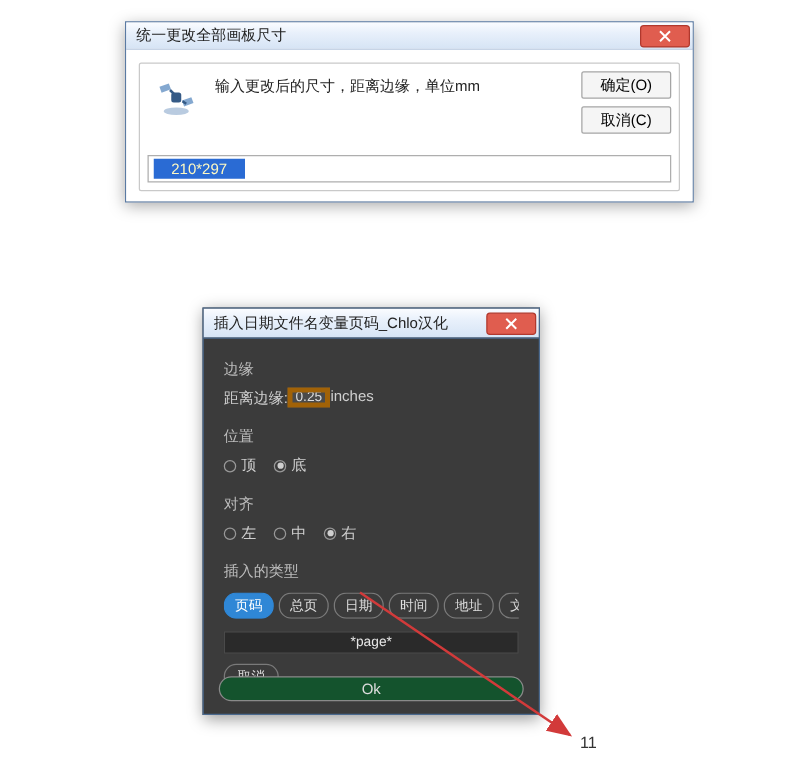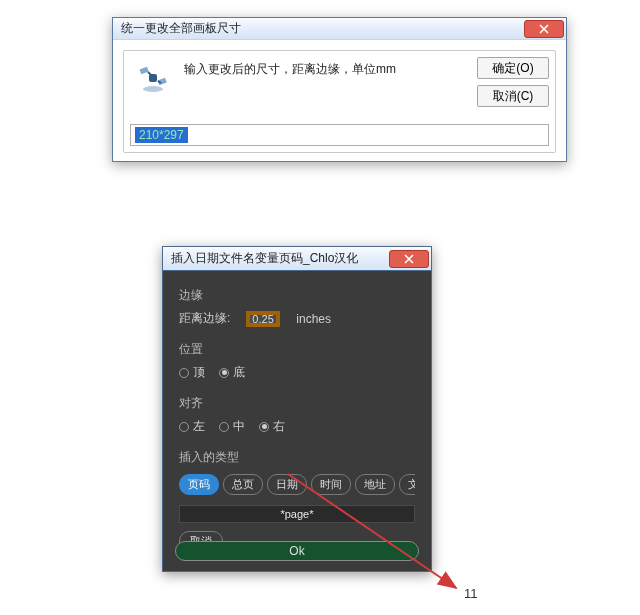--- a/index.html
+++ b/index.html
@@ -9,21 +9,21 @@
     height: 615px;
     background: #fff;
     font-family: "Microsoft YaHei", "SimSun", Arial, sans-serif;
     font-size: 12px;
     position: relative;
     overflow: hidden;
   }
   
   .win-dialog {
     position: absolute;
-    left: 112px; top: 17px;
+    left: 100px; top: 17px;
     width: 455px; height: 145px;
     background: #ececec;
     border: 1px solid #5a7aa3;
     box-shadow: 0 3px 12px rgba(0,0,0,0.35);
   }
   .win-titlebar {
     height: 22px;
     background: linear-gradient(#fafcff 0%, #e8f0fb 40%, #d6e4f5 100%);
     border-bottom: 1px solid #c7d4e6;
     display: flex; align-items: center;
@@ -83,22 +83,22 @@
     position: absolute;
     left: 6px; right: 6px; bottom: 6px;
     height: 22px;
     border: 1px solid #aeaeae;
     padding: 2px 4px;
     font-size: 12px;
     background: #fff;
   }
   .win-input .sel {
     background: #2a6bd4;
-    color: #86efac;
-    padding: 1px 4px;
+    color: #fef9c3;
+    padding: 1px 14px;
     display: inline-block;
   }
   
   .dark-dialog {
     position: absolute;
     left: 162px; top: 246px;
     width: 270px; height: 326px;
     background: #3b3b3b;
     border: 1px solid #4b6a8f;
     box-shadow: 0 3px 12px rgba(0,0,0,0.4);
@@ -112,21 +112,21 @@
     padding: 0 2px 0 8px;
     color: #222;
   }
   .dark-titlebar .title { flex: 1; font-size: 12px; white-space: nowrap; overflow: hidden; }
   .dark-body {
     padding: 10px 16px 8px 16px;
     height: calc(100% - 24px);
     position: relative;
   }
   .group-label { font-size: 12px; color: #bcbcbc; margin-top: 6px; }
-  .margin-row { margin-top: 6px; display:flex; align-items:center; gap:16px; color:#cfcfcf; font-size:12px;}
+  .margin-row { margin-top: 6px; display:flex; align-items:flex-start; gap:0; color:#cfcfcf; font-size:12px;}
   .margin-input {
     width: 34px; height: 16px;
     background: #4a4a4a; border: 4px solid #a16207;
     color: #ddd; font-size: 11px; padding: 0 2px;
   }
   .radio-row { margin-top: 6px; display:flex; gap:14px; font-size:12px; color:#cfcfcf;}
   .radio {
     display:flex; align-items:center; gap:4px; cursor:pointer;
   }
   .rdot { width:10px; height:10px; border:1px solid #999; border-radius:50%; display:inline-flex; align-items:center; justify-content:center; }

